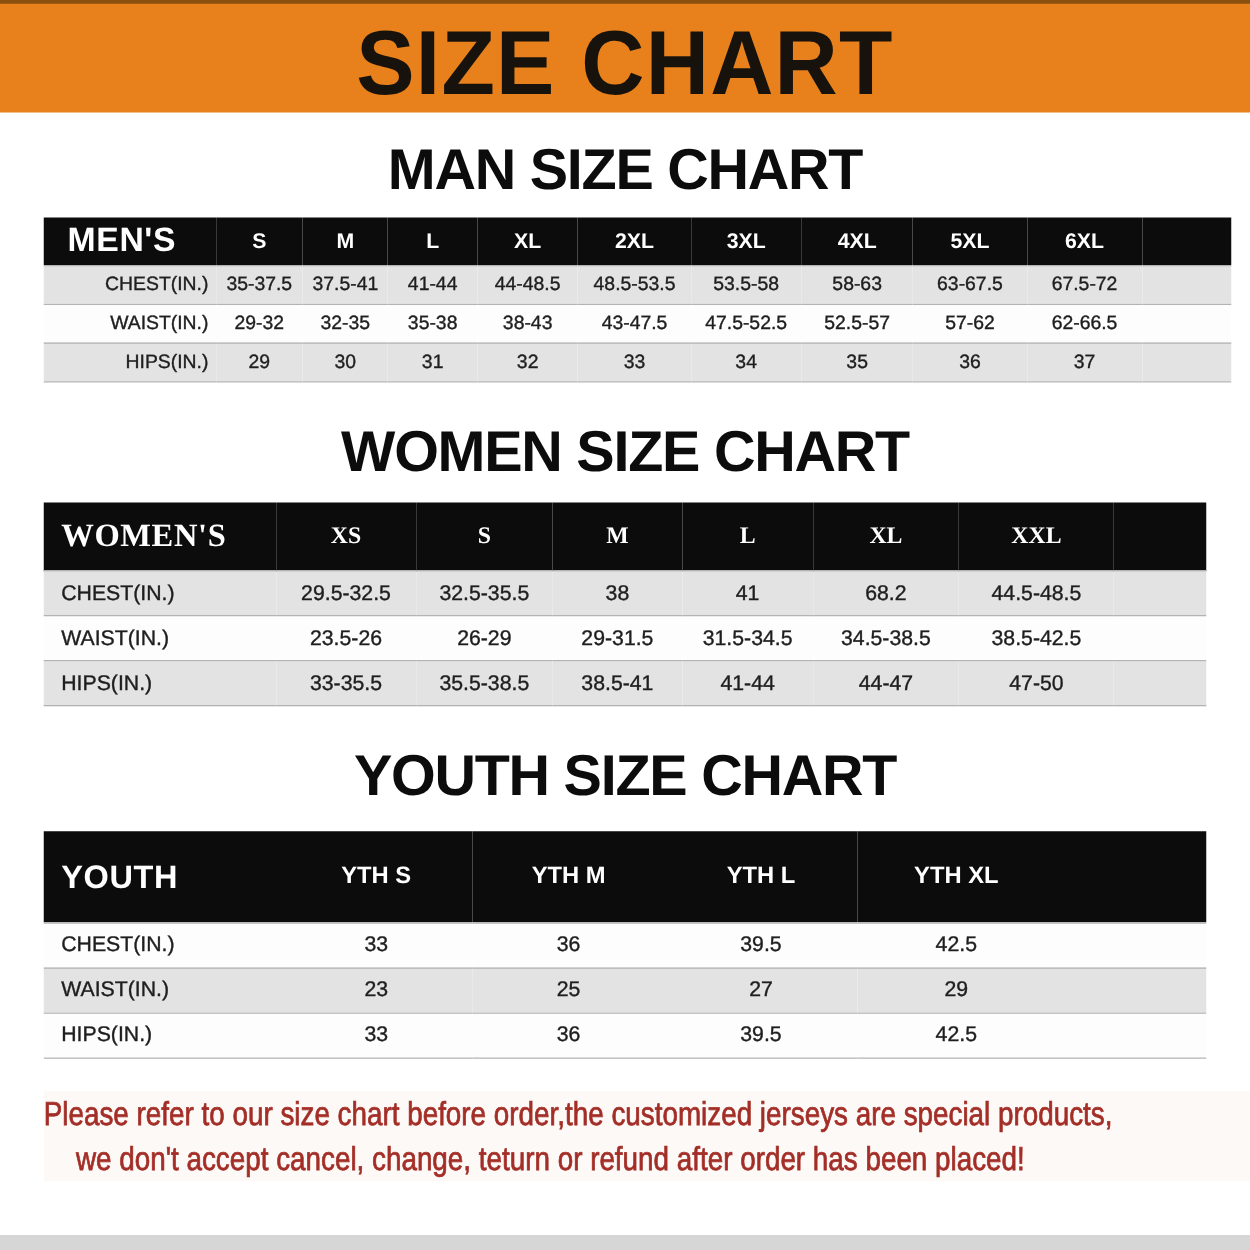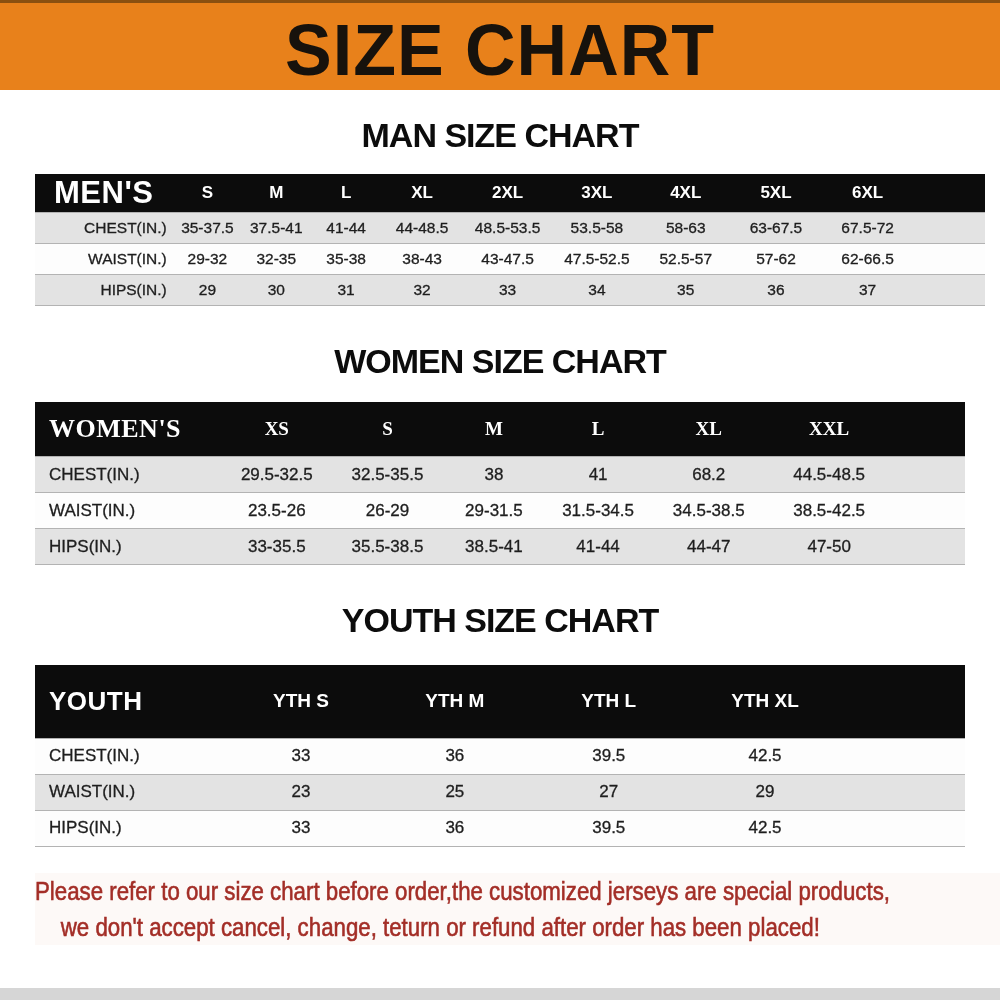--- a/index.html
+++ b/index.html
@@ -25,21 +25,21 @@
     font-weight: 700;
     color: #17120c;
     letter-spacing: 1px;
     transform: scaleY(1.04);
     white-space: nowrap;
   }
 
   
   .section-title {
     text-align: center;
-    font-size: 34px;
+    font-size: 46px;
     line-height: 46px;
     font-weight: 700;
     color: #0c0c0c;
     letter-spacing: -1px;
   }
   .title-men   { margin-top: 22px; }
   .title-women { margin-top: 32px; }
   .title-youth { margin-top: 32px; }
 
   
@@ -51,21 +51,21 @@
   .bar-row th {
     background: var(--header-bar, #0C0C0C);
     color: #ffffff;
     font-weight: 700;
     vertical-align: middle;
   }
   .t-men   .bar-row th { height: 38px; }
   .t-women .bar-row th { height: 55px; font-family: Liberation Serif, serif; }
   .t-youth .bar-row th { height: 73px; }
 
-  .bar-label { text-align: left; padding-left: 19px; font-size: 31px; letter-spacing: .5px; }
+  .bar-label { text-align: left; padding-left: 19px; font-size: 27px; letter-spacing: .5px; }
   .t-women .bar-label, .t-youth .bar-label { font-size: 26px; padding-left: 14px; }
   .bar-col { text-align: center; font-size: 17px; }
   .t-women .bar-col, .t-youth .bar-col { font-size: 19px; }
 
   .data-row td {
     text-align: center;
     color: #1e1e1e;
     border-bottom: 1px solid #b3b3b3;
     border-top: 1px solid #b3b3b3;
     background: #fdfdfd;

